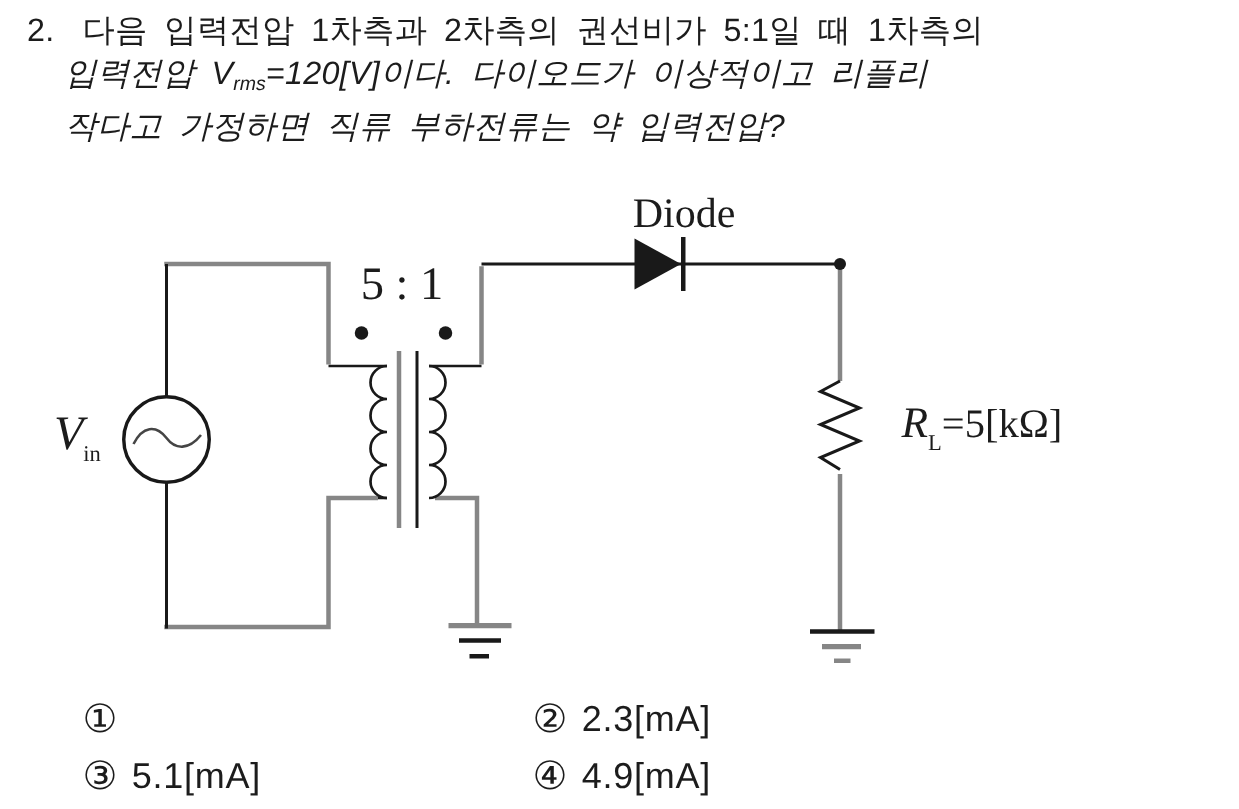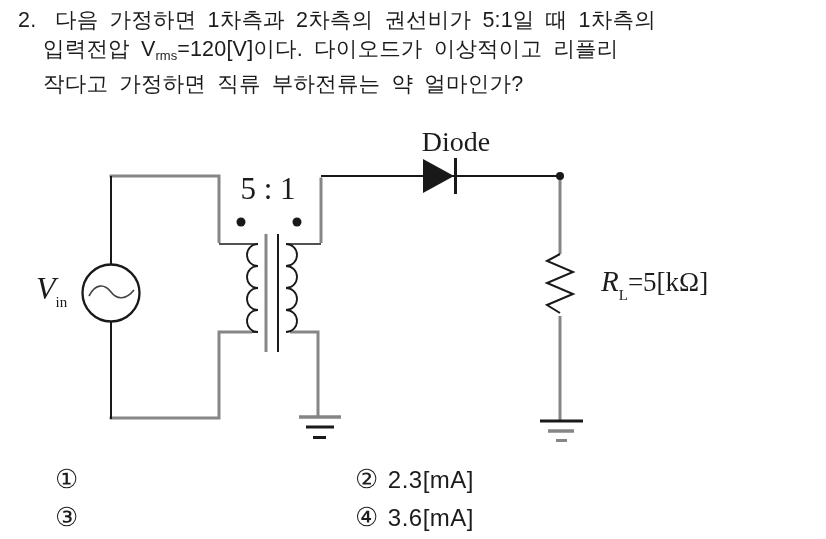--- a/index.html
+++ b/index.html
@@ -9,21 +9,21 @@
     font-family:"Liberation Sans", sans-serif; color:#1f1f1f; overflow:hidden;
   }
   
   .question {
     position:absolute; left:18px; top:6px; width:795px;
     font-size:21.5px; line-height:28.5px; font-weight:500;
     letter-spacing:0.2px; word-spacing:5px; color:#1c1c1c;
   }
   .q-line1 { display:flex; }
   .q-num { flex:none; width:37px; }
-  .q-cont { padding-left:25px; }
+  .q-cont { padding-left:25px;font-style:italic; }
   .sub-rms { font-size:13px; vertical-align:-4px; letter-spacing:0; word-spacing:0; }
   
   .circuit-svg { position:absolute; left:0; top:110px; }
   .serif-label { font-family:"Liberation Serif", serif; }
   
   .opt {
     position:absolute; display:flex; align-items:center; gap:9px;
     font-size:24px; color:#1c1c1c; letter-spacing:0.5px;
   }
   .opt-marker { font-size:26px; font-weight:400; }
@@ -33,24 +33,24 @@
   .opt-4 { left:355px; top:502px; }
 </style>
 </head>
 <body>
 
 <div class="page">
 
   <div class="question">
     <div class="q-line1">
       <span class="q-num">2.</span>
-      <span>다음 가정하면 1차측과 2차측의 권선비가 5:1일 때 1차측의</span>
+      <span>다음 입력전압 1차측과 2차측의 권선비가 5:1일 때 1차측의</span>
     </div>
     <div class="q-cont"><span>입력전압 V</span><span class="sub-rms">rms</span><span>=120[V]이다. 다이오드가 이상적이고 리플리</span></div>
-    <div class="q-cont">작다고 가정하면 직류 부하전류는 약 얼마인가?</div>
+    <div class="q-cont">작다고 가정하면 직류 부하전류는 약 입력전압?</div>
   </div>
 
   <svg class="circuit-svg" width="826" height="350" viewBox="0 110 826 350" xmlns="http://www.w3.org/2000/svg">
 
     <g fill="none" stroke="#868686" stroke-width="3">
       <path d="M 109.5 176 H 219 V 243"></path>
       <path d="M 321 243 V 177.5"></path>
       <path d="M 109.5 418 H 219 V 332 H 252"></path>
       <path d="M 290 332 H 318 V 416"></path>
       <path d="M 560 177 V 254"></path>
@@ -105,19 +105,20 @@
 
   <div class="opt opt-1">
     <span class="opt-marker">①</span>
   </div>
   <div class="opt opt-2">
     <span class="opt-marker">②</span>
     <span>2.3[mA]</span>
   </div>
   <div class="opt opt-3">
     <span class="opt-marker">③</span>
+    <span>5.1[mA]</span>
   </div>
   <div class="opt opt-4">
     <span class="opt-marker">④</span>
-    <span>3.6[mA]</span>
+    <span>4.9[mA]</span>
   </div>
 
 </div>
 
 </body></html>

